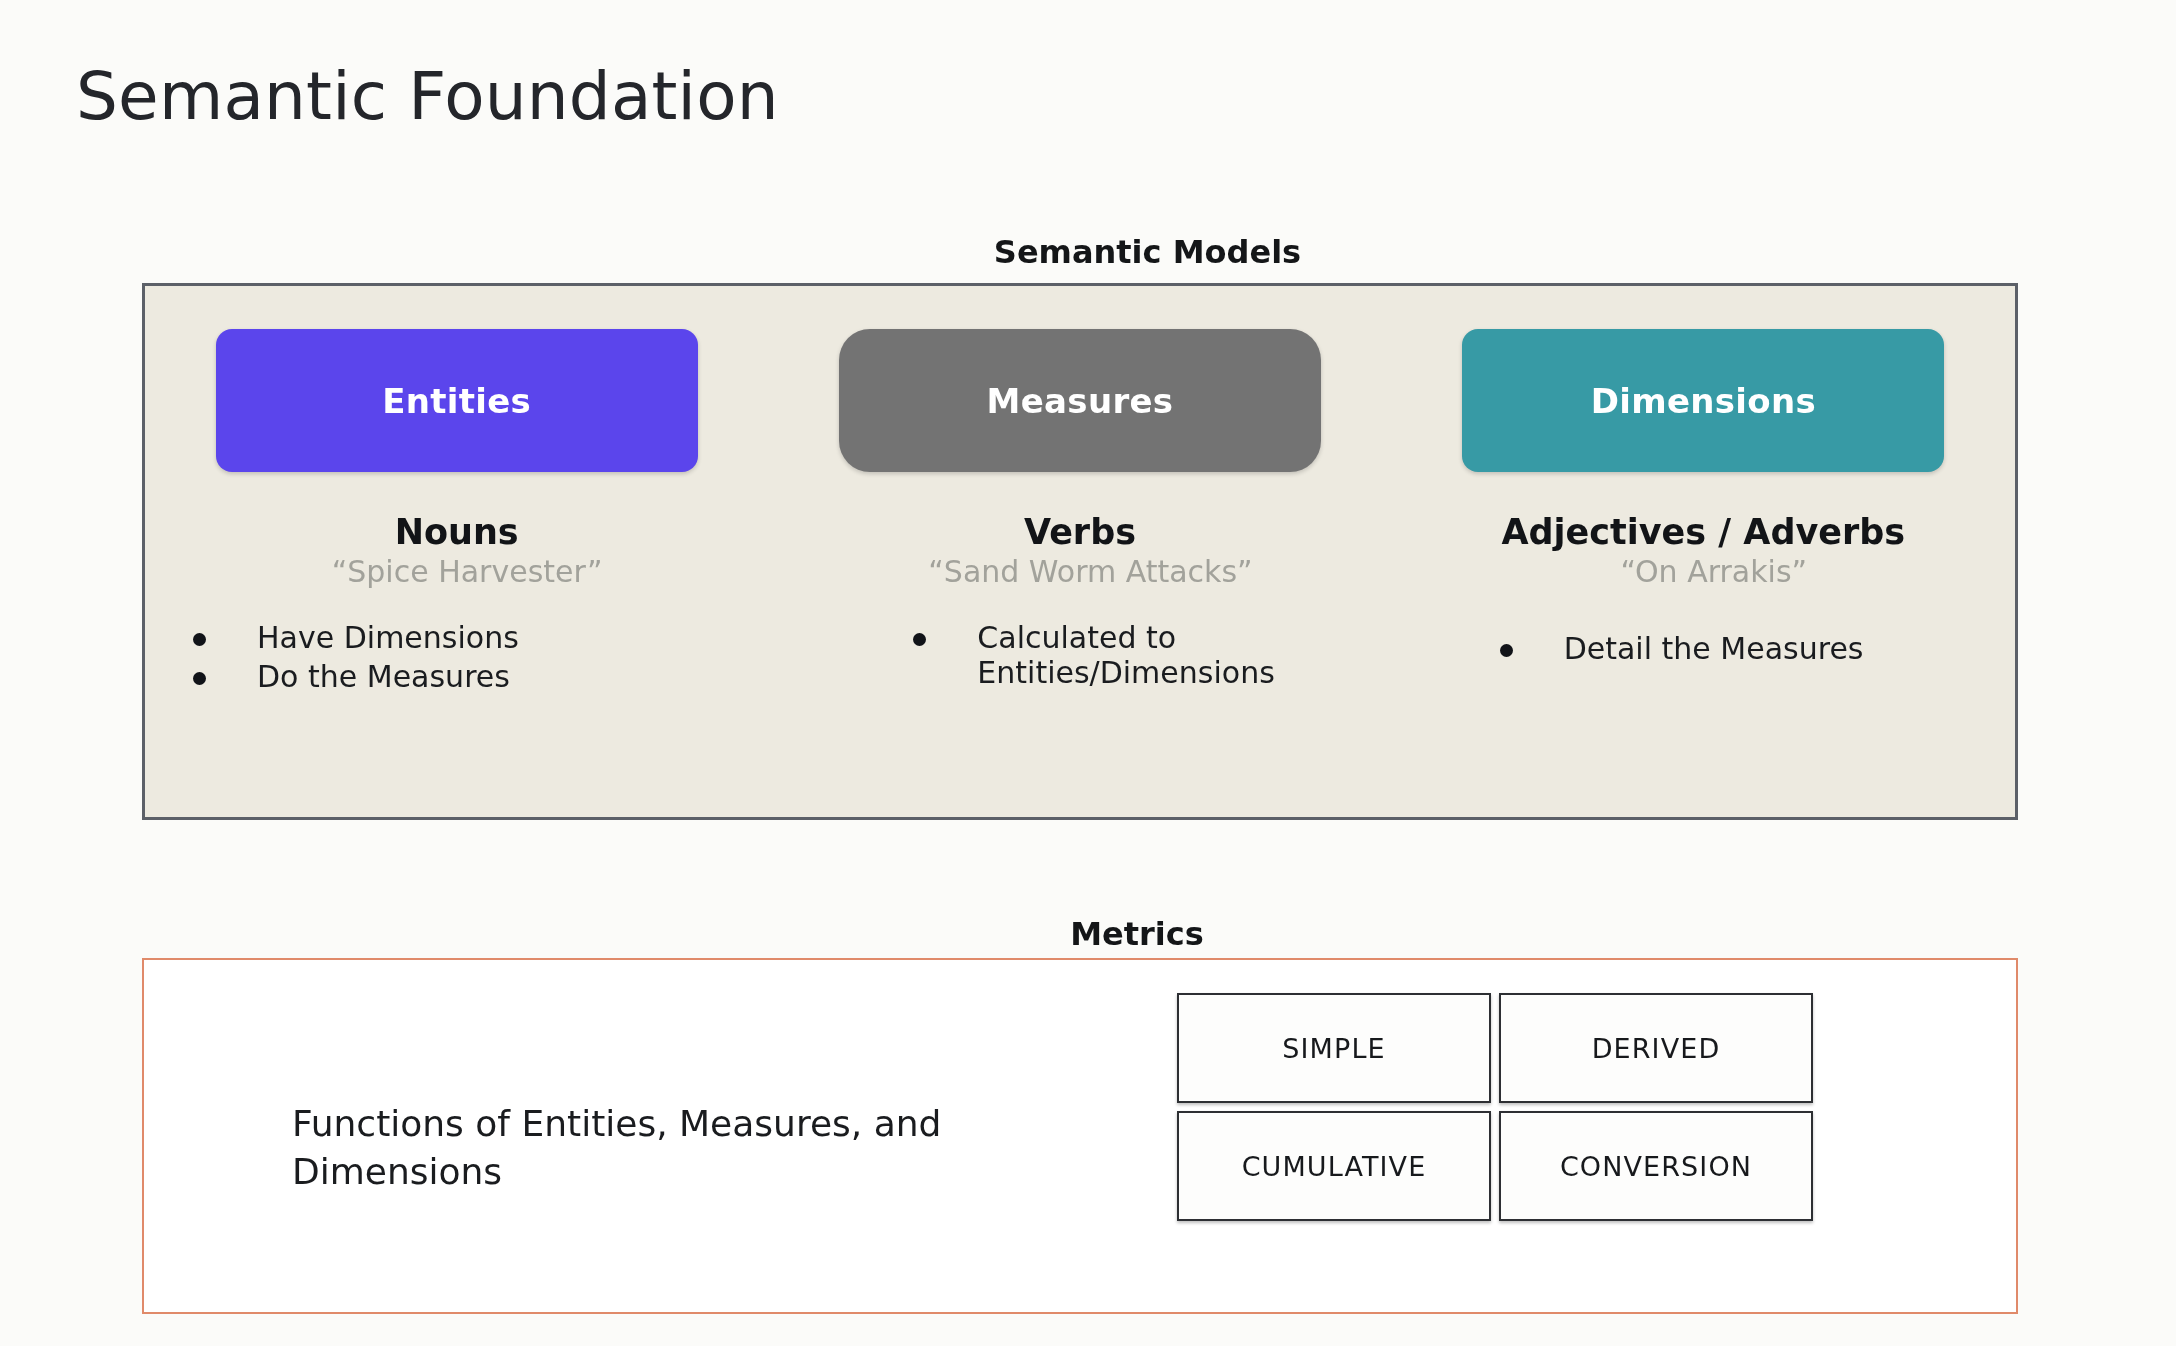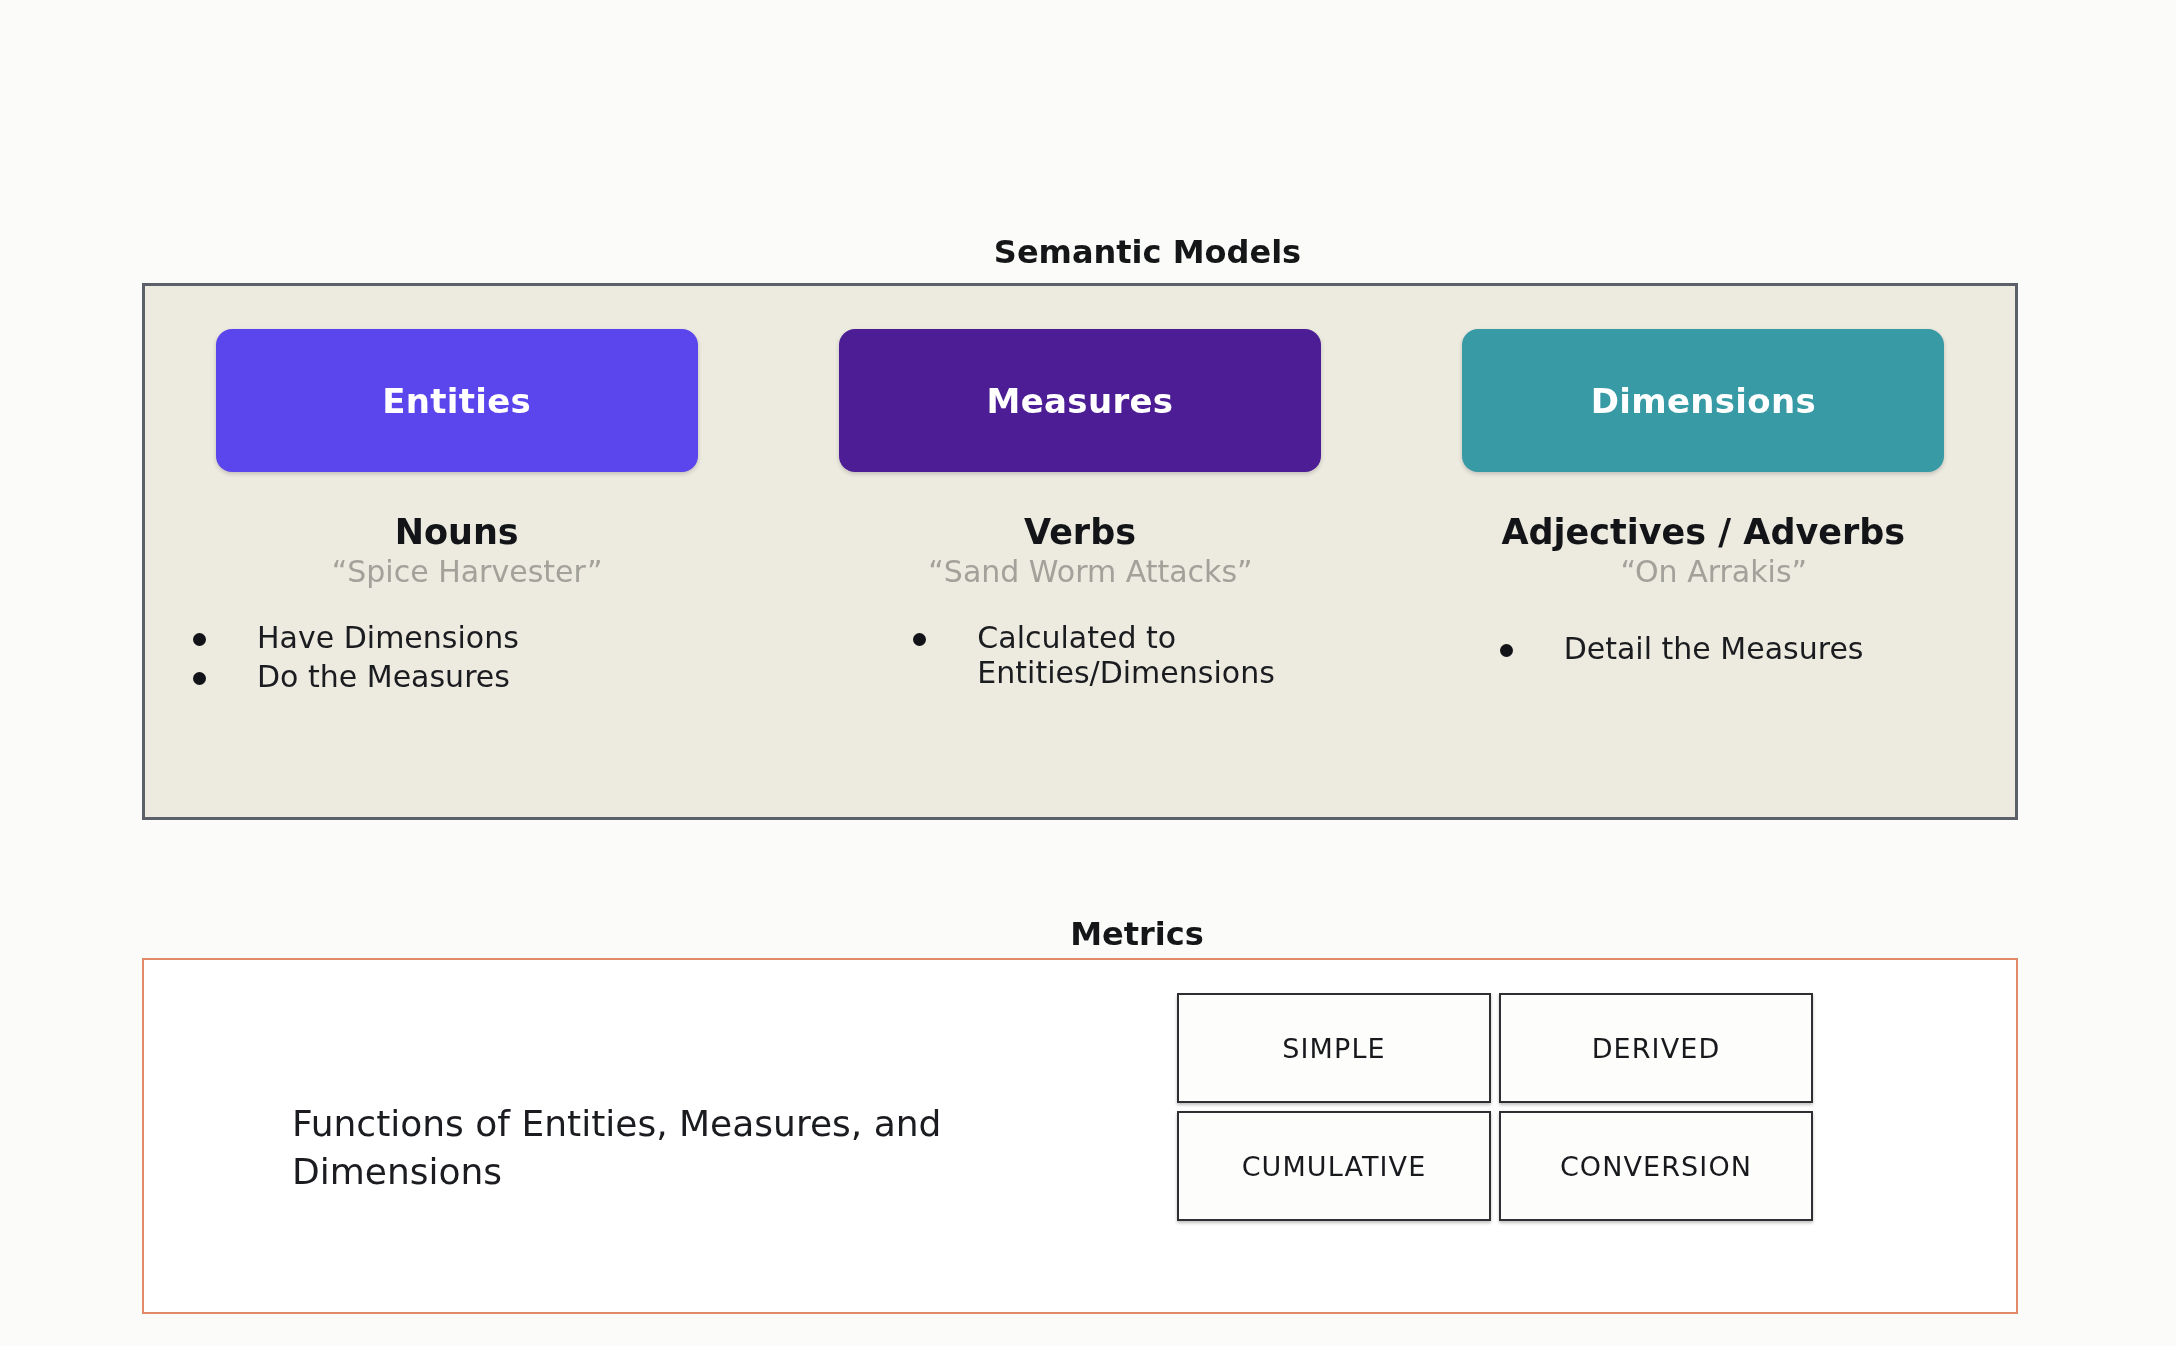--- a/index.html
+++ b/index.html
@@ -86,21 +86,21 @@
     display: flex;
     align-items: center;
     justify-content: center;
     color: #ffffff;
     font-size: 34px;
     font-weight: 700;
     letter-spacing: 0.3px;
     box-shadow: 0 2px 4px rgba(0,0,0,0.18);
   }
   .pill.entities   { background: #5b45ec; }
-  .pill.measures   { background: #4c1d95; }
+  .pill.measures   { background: #737373; border-radius: 31px; }
   .pill.dimensions { background: #379aa5; }
 
   .part-of-speech {
     margin-top: 42px;
     text-align: center;
     font-size: 35px;
     font-weight: 700;
     color: #121417;
     line-height: 1.05;
   }
@@ -182,20 +182,21 @@
     letter-spacing: 1.1px;
     color: #17191c;
     box-shadow: 0 2px 3px rgba(0,0,0,0.25);
   }
 </style>
 </head>
 <body>
 
 <div id="slide">
 
+  <div id="page-title">Semantic Foundation</div>
 
   <div id="semantic-models-label" class="section-label">Semantic Models</div>
 
   <div id="semantic-models-panel">
     <div class="model-columns">
 
       <div class="model-col">
         <div class="pill entities">Entities</div>
         <div class="part-of-speech">Nouns</div>
         <div class="example">“Spice Harvester”</div>

